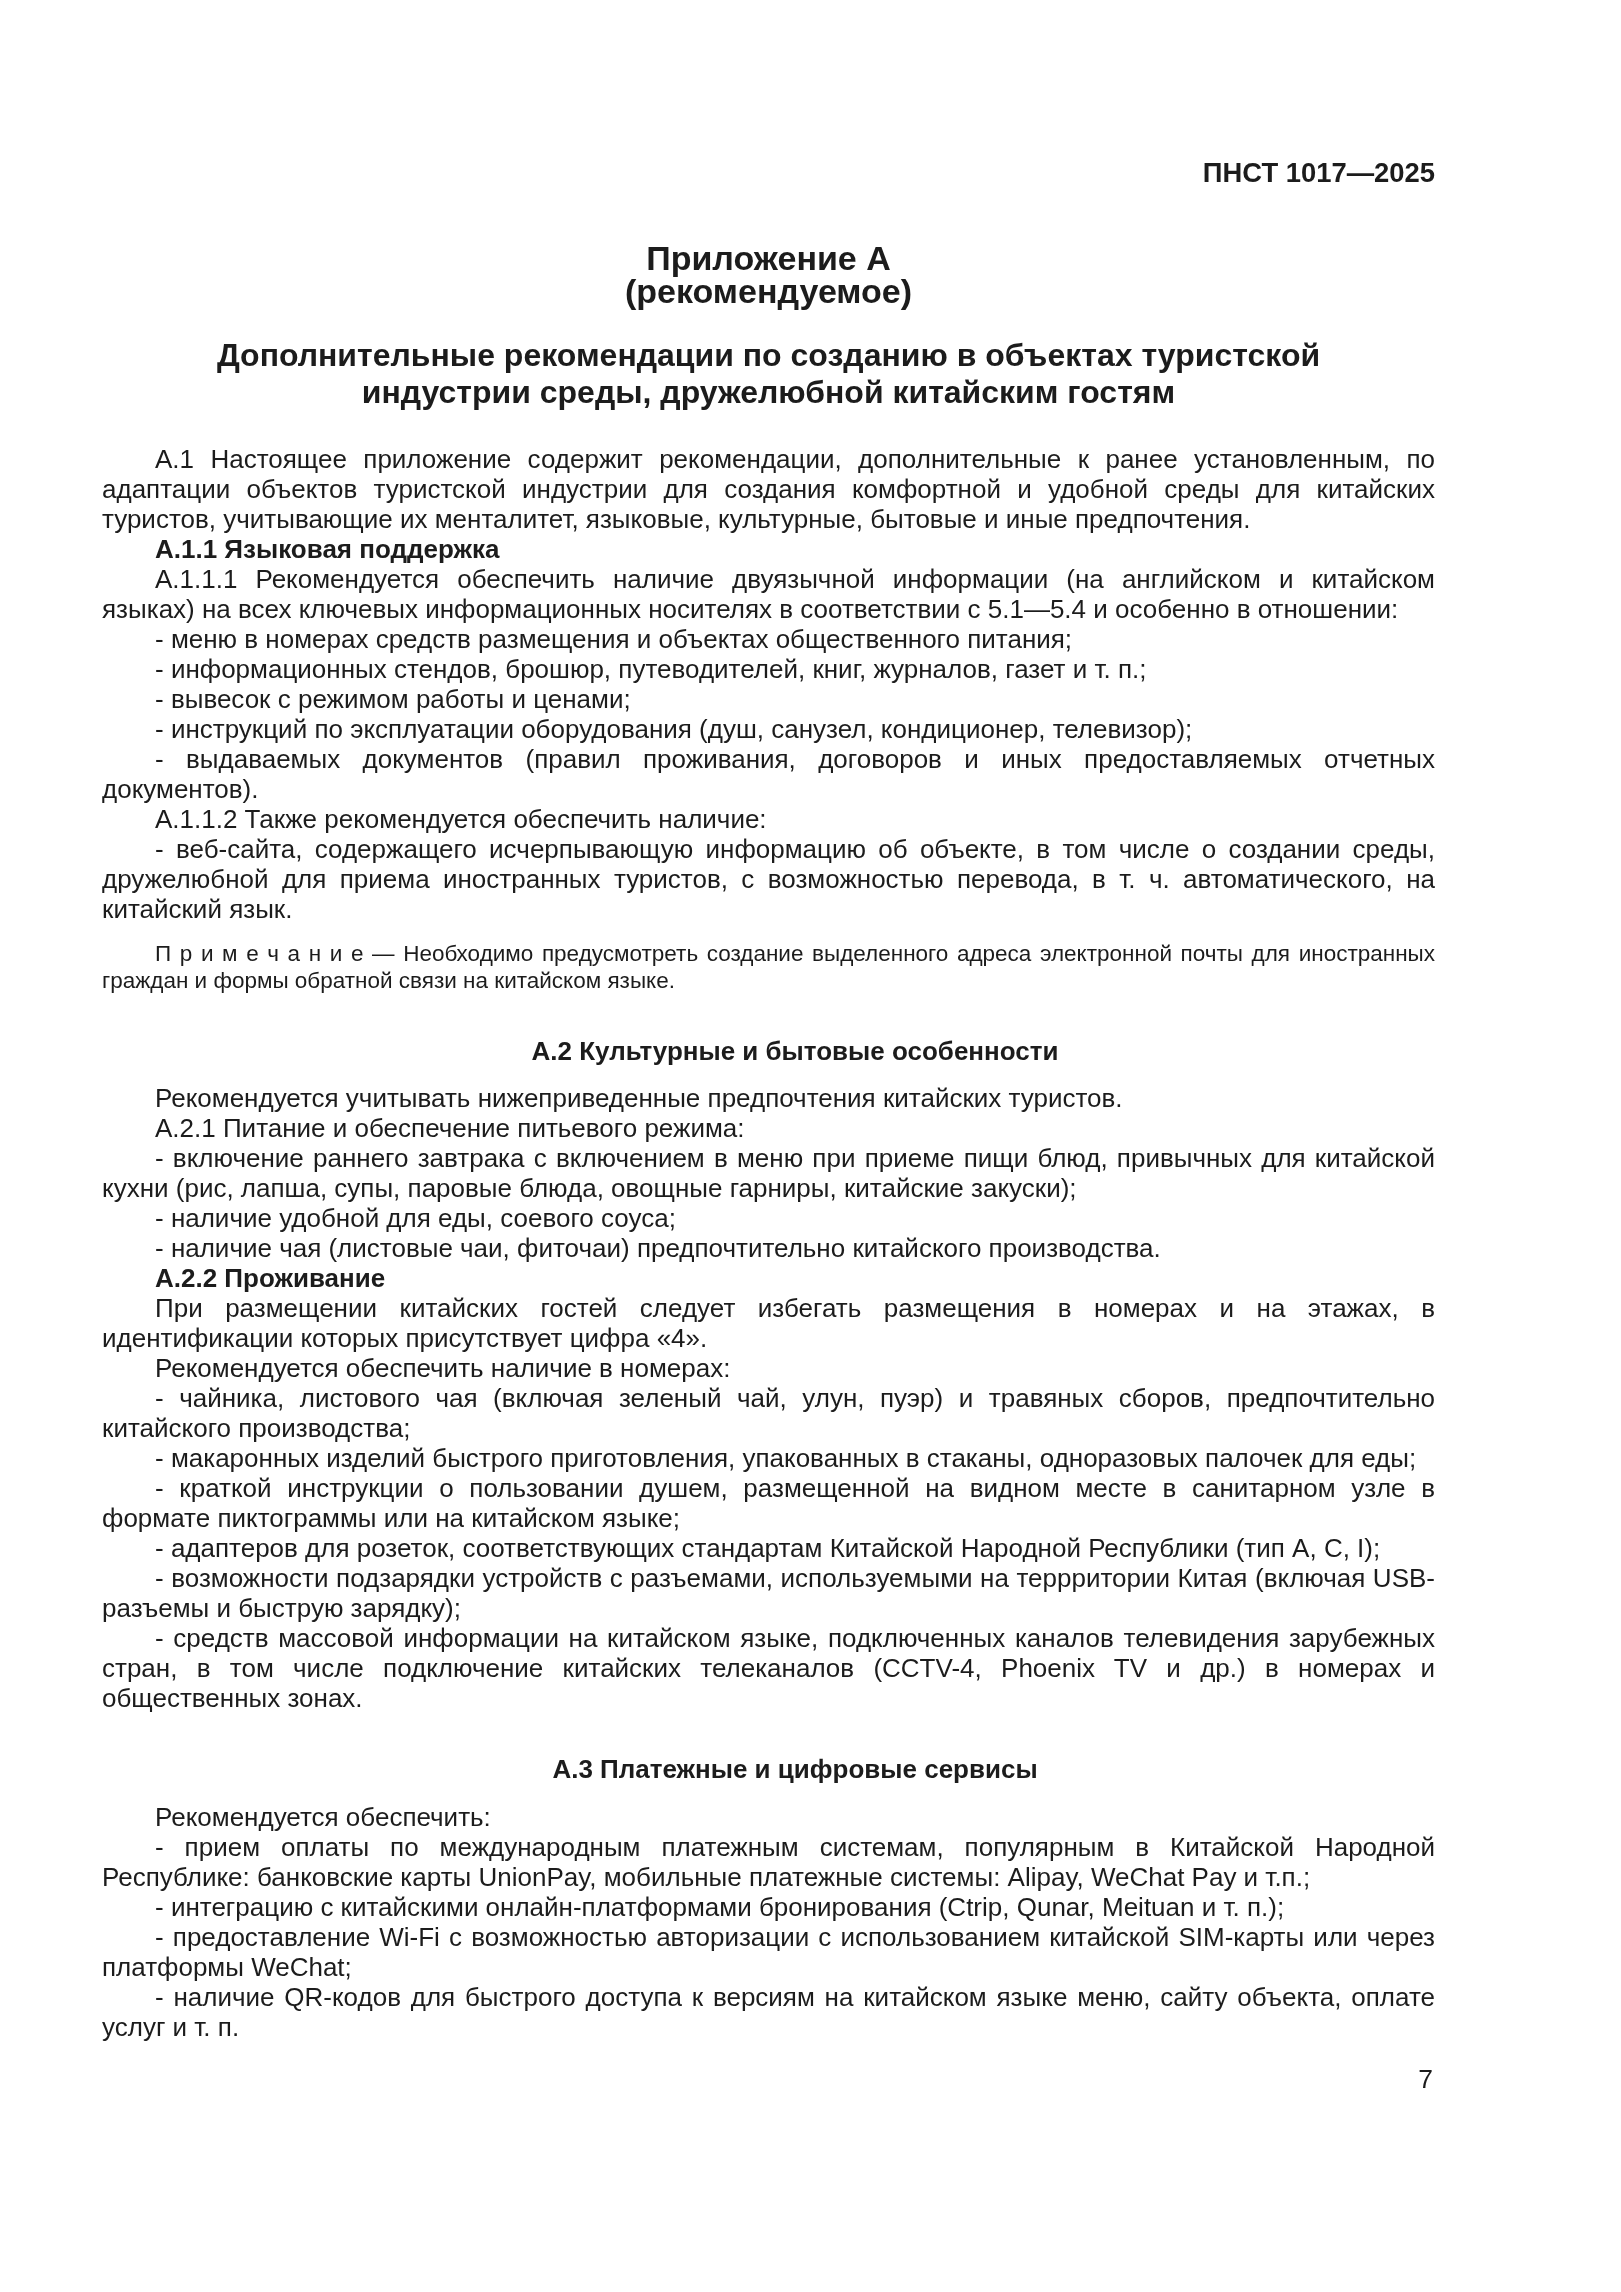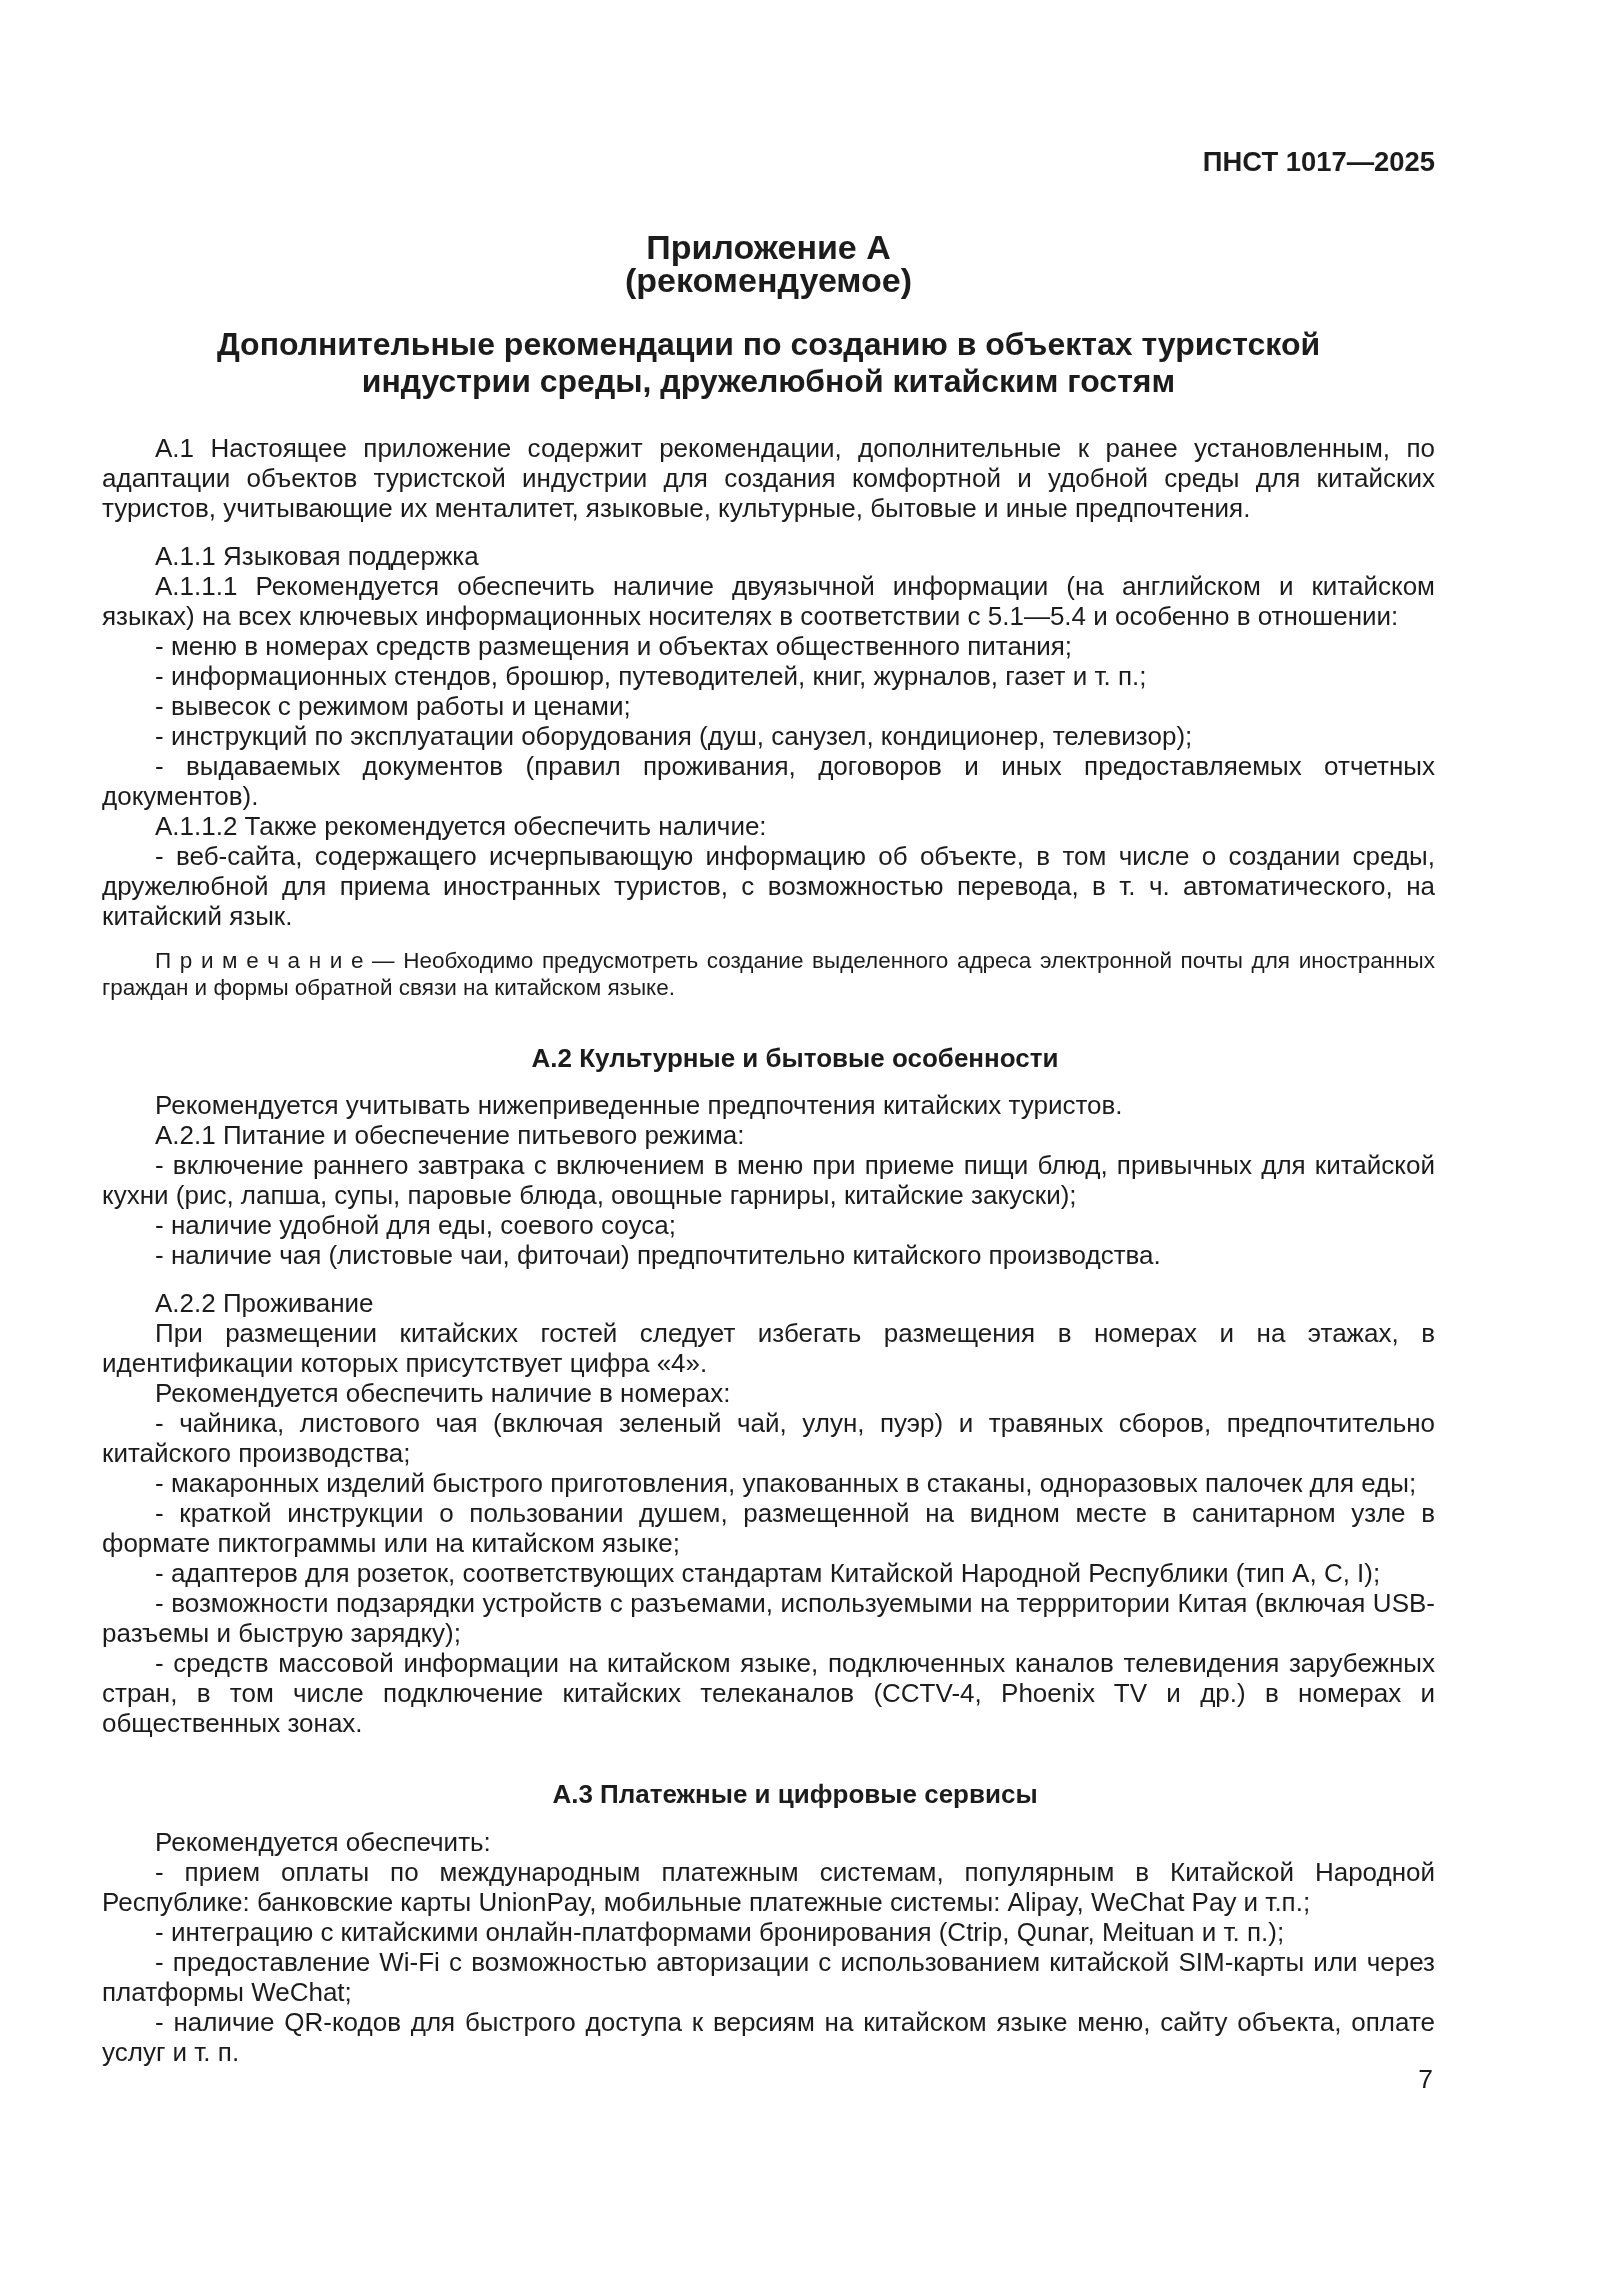--- a/index.html
+++ b/index.html
@@ -9,34 +9,34 @@
     background:#ffffff;
     color:#1c1c1c;
     font-family:"Liberation Sans","DejaVu Sans",sans-serif;
     overflow:hidden;
   }
   .content {
     position:absolute; left:102px; top:145px; width:1333px;
   }
   .doc-number {
     text-align:right; font-weight:700; font-size:27.4px; line-height:33px;
-    margin:0 0 53px 0;
+    margin:11px 0 53px 0;
   }
   .annex-label, .annex-type {
     text-align:center; font-weight:700; font-size:34px; line-height:33px; margin:0;
   }
   .doc-title {
     text-align:center; font-weight:700; font-size:32px; line-height:37px;
     max-width:1235px; margin:29px auto 33px auto;
   }
   .doc-body p.para {
     margin:0; font-size:26px; line-height:30px;
     text-align:justify; text-indent:53px;
   }
-  .doc-body p.para.bold { font-weight:400;margin-top:18px; }
+  .doc-body p.para.bold { font-weight:700; }
   .doc-body p.para.heading {
     font-weight:700; margin:41px 0 17.6px 0; text-align:center;
   }
   .doc-body p.para.note {
     font-size:22.5px; line-height:27.4px; margin:15.7px 0 23.5px 0;
   }
   .page-num {
     position:absolute; top:2064px; right:188px; font-size:26.5px; line-height:31px;
   }
 </style>

